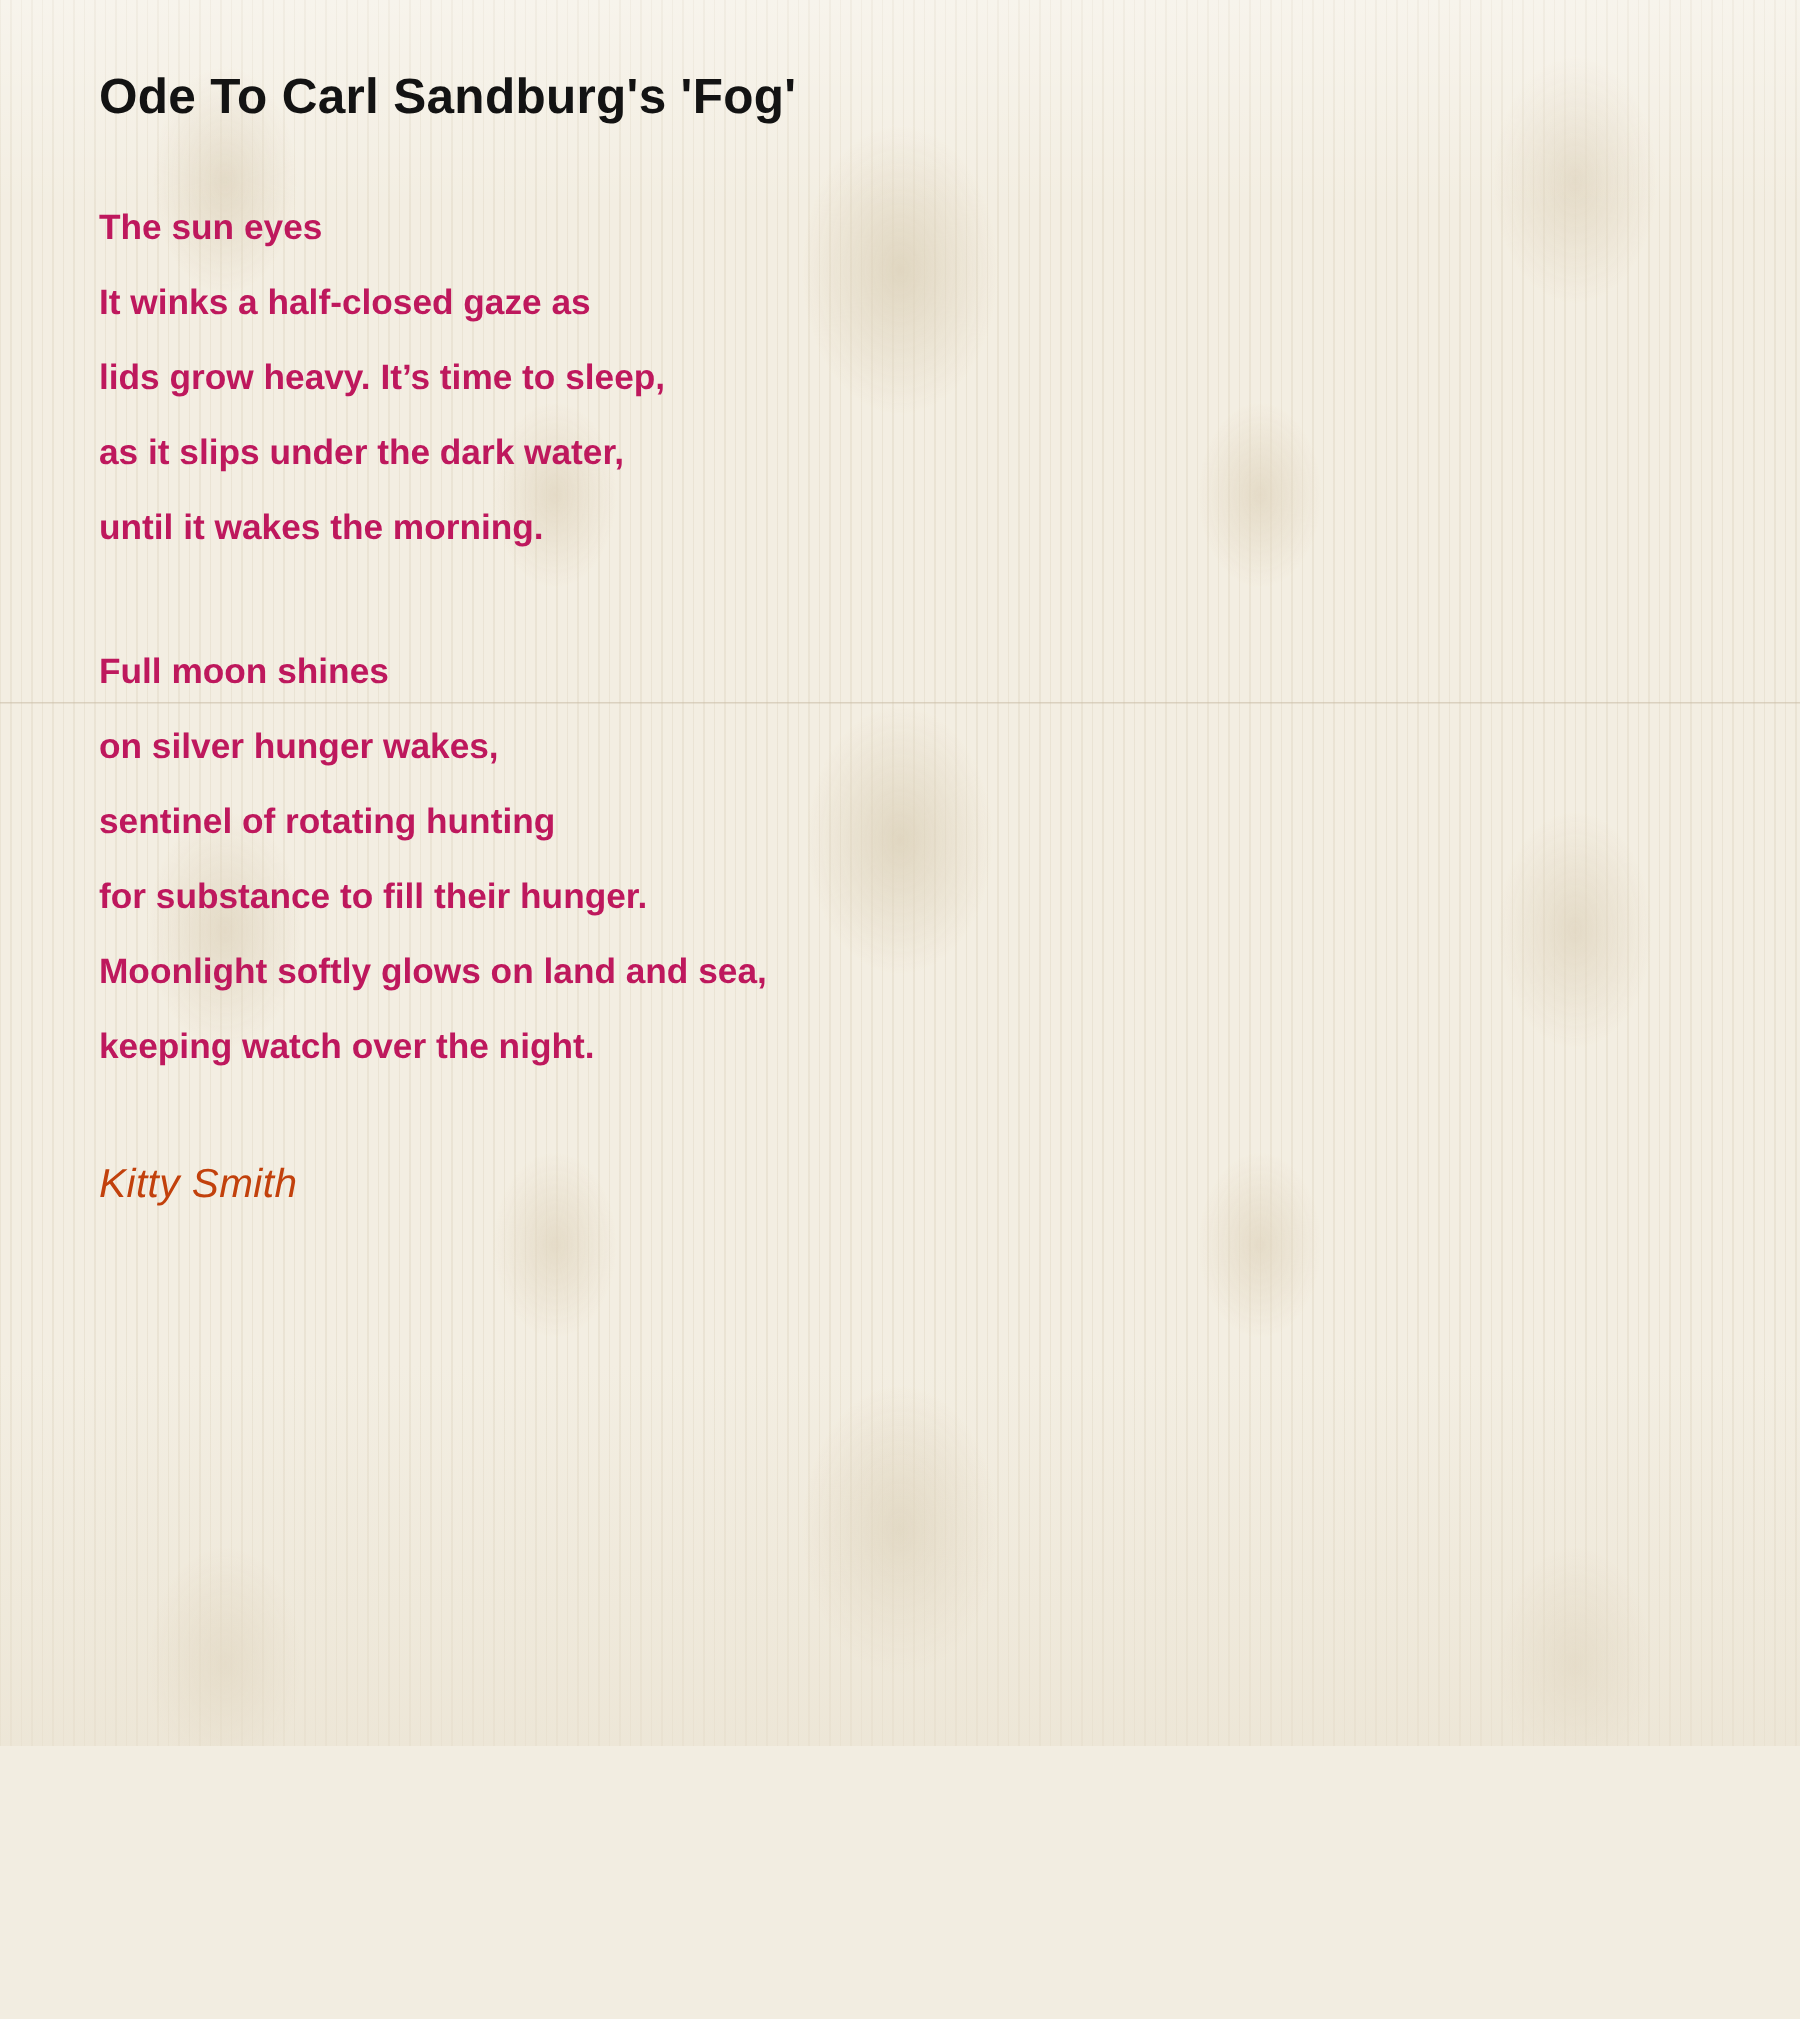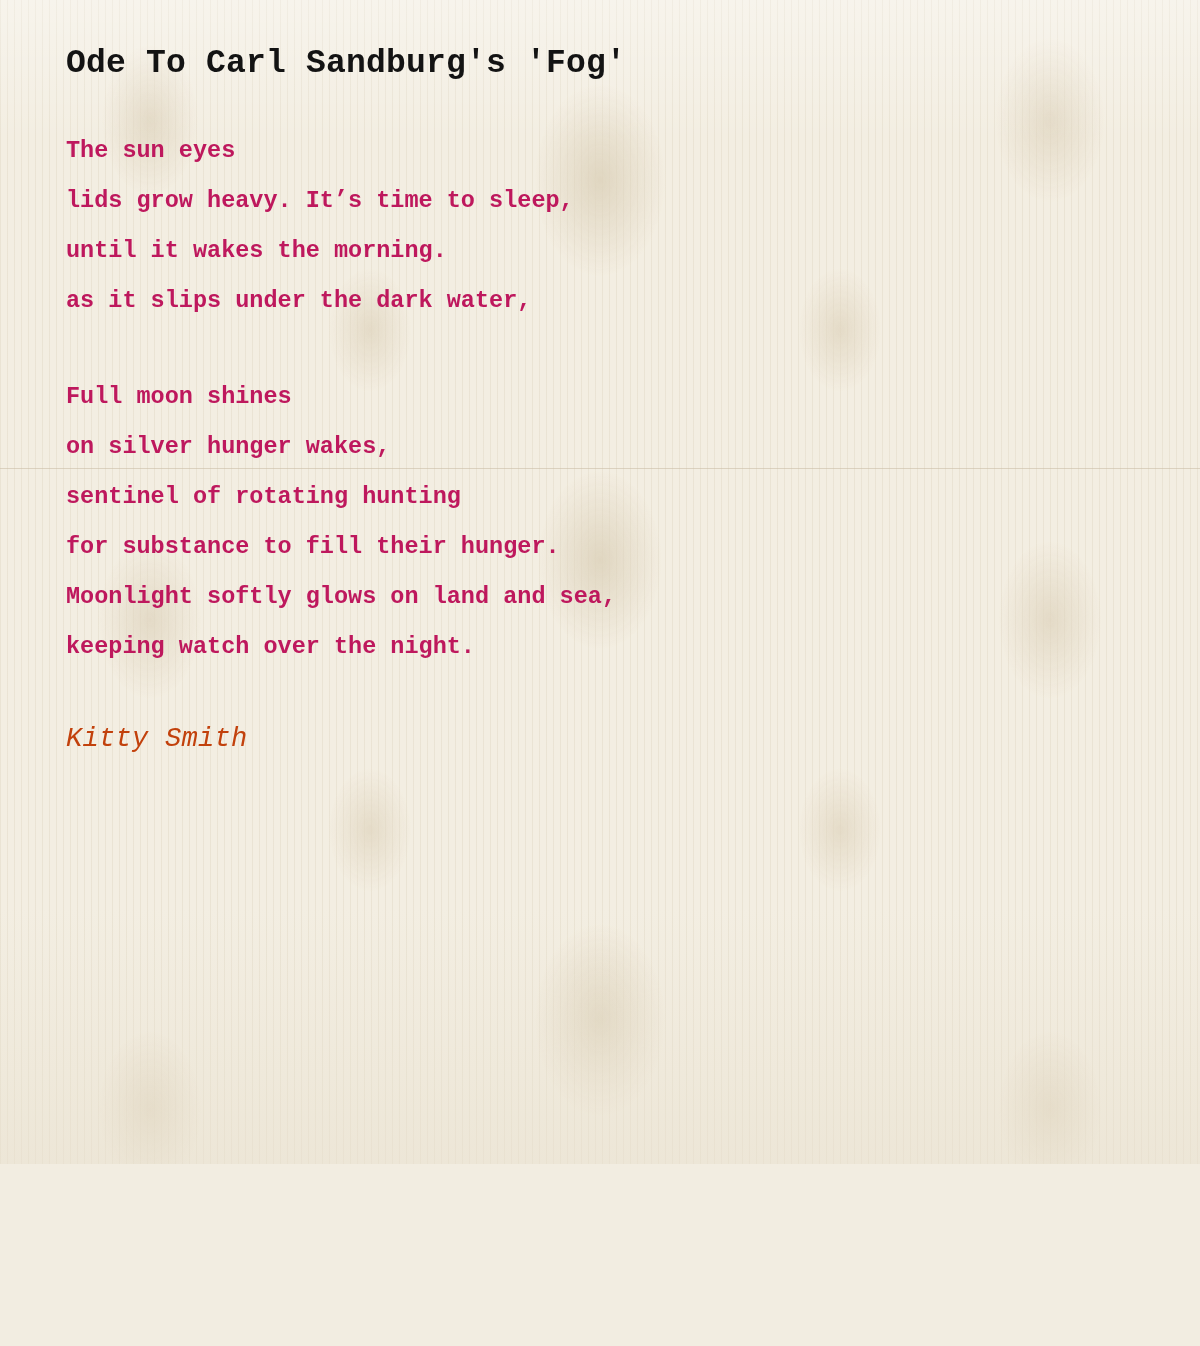--- a/index.html
+++ b/index.html
@@ -15,21 +15,20 @@
   }
 
   
   .page {
     position: relative;
     width: 1200px;
     height: 1164px;
     box-sizing: border-box;
     background-color: #f3eee2;
     overflow: hidden;
-    font-family: Liberation Mono, monospace;
   }
 
   .bg-layer {
     position: absolute;
     inset: 0;
     pointer-events: none;
   }
 
   
   .bg-stripes {
@@ -124,23 +123,24 @@
   <div class="bg-layer bg-damask"></div>
   <div class="bg-layer bg-vignette"></div>
   <div class="bg-seam"></div>
 
   <div class="content">
 
     <h1 class="poem-title">Ode To Carl Sandburg's 'Fog'</h1>
 
     <div class="stanza">
       <div class="poem-line">The sun eyes</div>
+      <div class="poem-line">It winks a half-closed gaze as</div>
       <div class="poem-line">lids grow heavy. It’s time to sleep,</div>
+      <div class="poem-line">as it slips under the dark water,</div>
       <div class="poem-line">until it wakes the morning.</div>
-      <div class="poem-line">as it slips under the dark water,</div>
     </div>
 
     <div class="stanza">
       <div class="poem-line">Full moon shines</div>
       <div class="poem-line">on silver hunger wakes,</div>
       <div class="poem-line">sentinel of rotating hunting</div>
       <div class="poem-line">for substance to fill their hunger.</div>
       <div class="poem-line">Moonlight softly glows on land and sea,</div>
       <div class="poem-line">keeping watch over the night.</div>
     </div>

